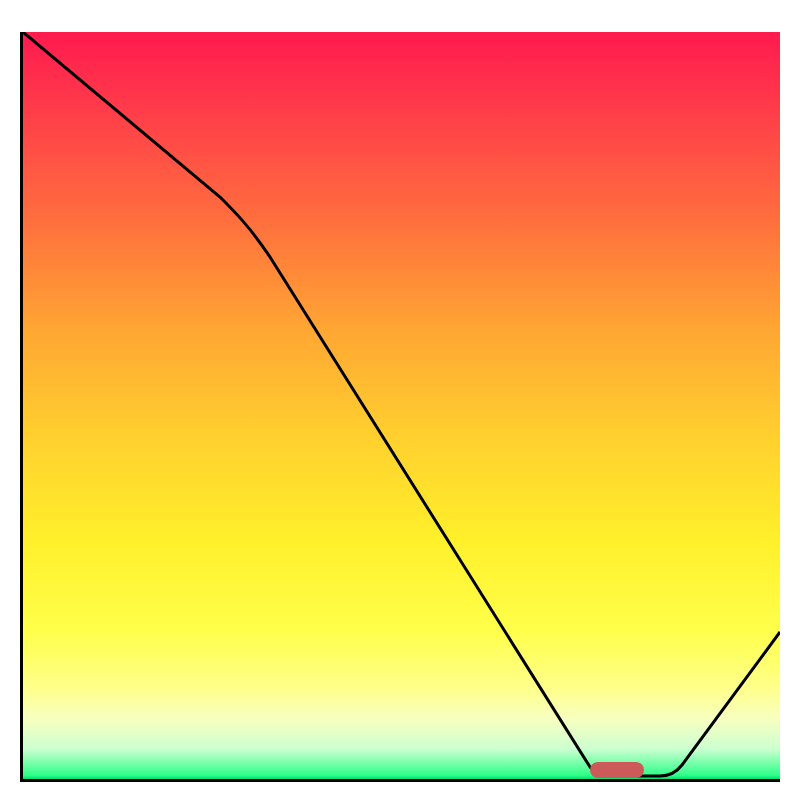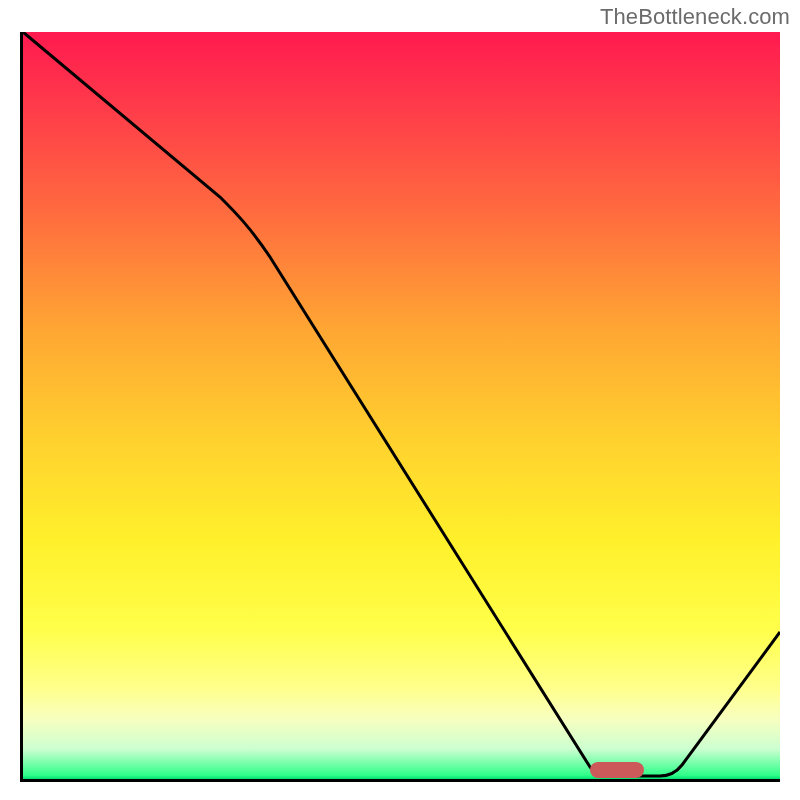--- a/index.html
+++ b/index.html
@@ -56,21 +56,20 @@
     height: 16px;
     border-radius: 8px;
     background: #cc5a5a;
     z-index: 2;
   }
 </style>
 </head>
 <body>
 <div class="wrap">
 
-  <div class="watermark">TheBottleneck.com</div>
 
   <div class="plot"></div>
 
   <svg class="curve" viewBox="0 0 760 750" preserveAspectRatio="none">
     <path d="M 3 0
              L 200 165
              C 215 180, 230 195, 250 225
              L 570 735
              C 575 742, 580 744, 590 744
              L 640 744

